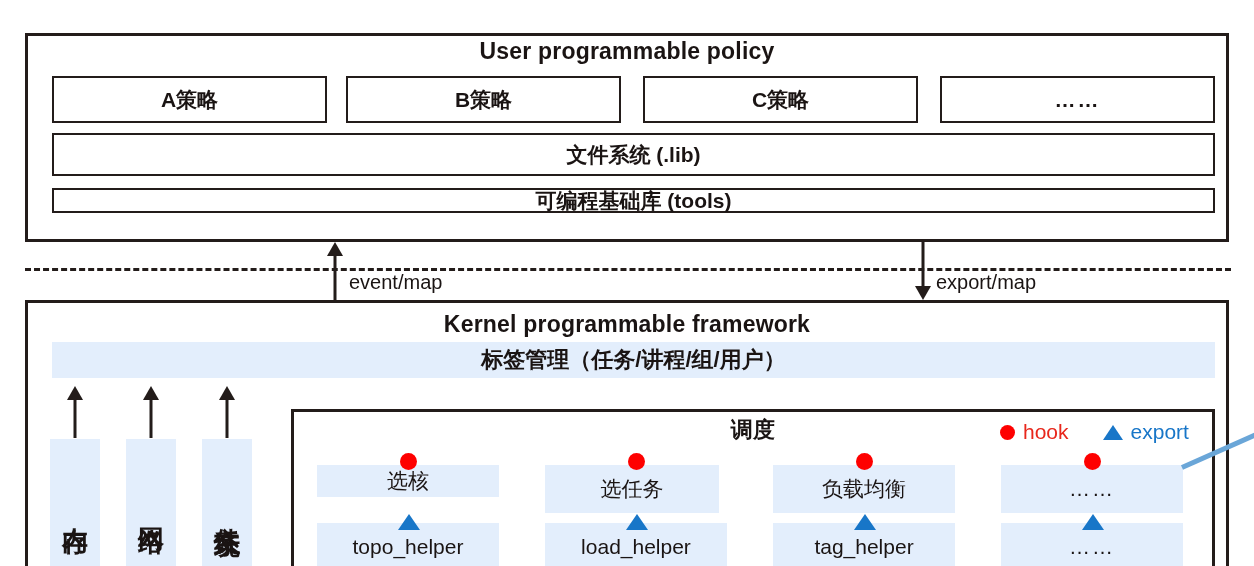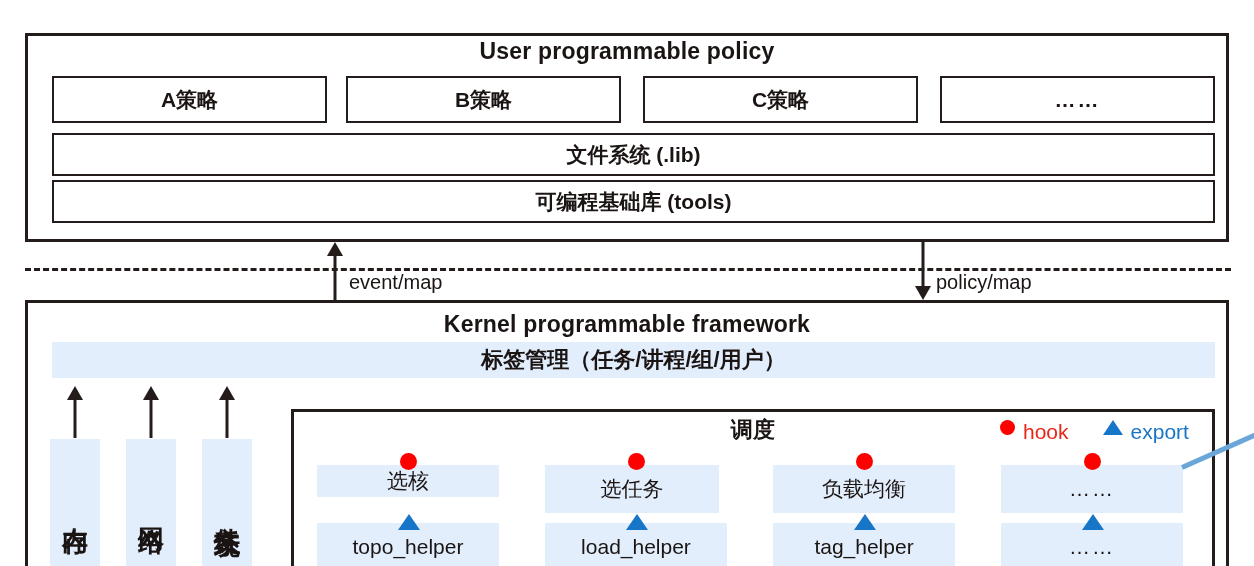--- a/index.html
+++ b/index.html
@@ -62,21 +62,21 @@
     background:#fe0000;z-index:6;
   }
   .tri{
     position:absolute;width:0;height:0;z-index:6;
     border-left:11px solid transparent;border-right:11px solid transparent;
     border-bottom:16px solid #1876c8;
   }
 
   
   .legend{position:absolute;display:flex;align-items:center;gap:34px;z-index:7;}
-  .legitem{display:flex;align-items:flex-start;gap:8px;font-size:21px;}
+  .legitem{display:flex;align-items:center;gap:8px;font-size:21px;}
   .legdot{width:15px;height:15px;border-radius:50%;background:#fe0000;display:block;}
   .legtri{
     width:0;height:0;display:block;
     border-left:10px solid transparent;border-right:10px solid transparent;
     border-bottom:15px solid #1876c8;
   }
   .legtxt-hook{color:#e8271c;}
   .legtxt-export{color:#1876c8;}
 
   
@@ -107,37 +107,37 @@
     <span>C策略</span>
   </div>
   <div class="obox" style="left:940px;top:48px;width:275px;height:47px;font-size:21px;letter-spacing:2px;">
     <span>……</span>
   </div>
 
   <div class="obox" style="left:52px;top:105px;width:1163px;height:43px;font-size:21px;">
     <span>文件系统 (.lib)</span>
   </div>
 
-  <div class="obox" style="left:52px;top:152px;width:1163px;height:43px;font-size:21px;">
+  <div class="obox" style="left:52px;top:160px;width:1163px;height:25px;font-size:21px;">
     <span>可编程基础库 (tools)</span>
   </div>
 
   <div class="dashline" style="left:25px;top:240px;width:1206px;"></div>
 
   <div class="arrow up" style="left:326px;top:214px;width:18px;height:58px;">
     <span class="shaft" style="height:50px;"></span>
     <span class="head"></span>
   </div>
   <div class="lbl" style="left:349px;top:243px;font-size:20px;">event/map</div>
 
   <div class="arrow down" style="left:914px;top:214px;width:18px;height:58px;">
     <span class="shaft" style="height:48px;"></span>
     <span class="head"></span>
   </div>
-  <div class="lbl" style="left:936px;top:243px;font-size:20px;">policy/map</div>
+  <div class="lbl" style="left:936px;top:243px;font-size:20px;">export/map</div>
 
   <div class="panel" style="left:25px;top:272px;width:1204px;height:288px;"></div>
 
   <div class="paneltitle" style="left:25px;top:283px;width:1204px;font-size:23px;">Kernel programmable framework</div>
 
   <div class="fillbox" style="left:52px;top:314px;width:1163px;height:36px;font-size:22px;font-weight:bold;">
     <span>标签管理（任务/讲程/组/用户）</span>
   </div>
 
   <div class="arrow up" style="left:66px;top:358px;width:18px;height:52px;">

